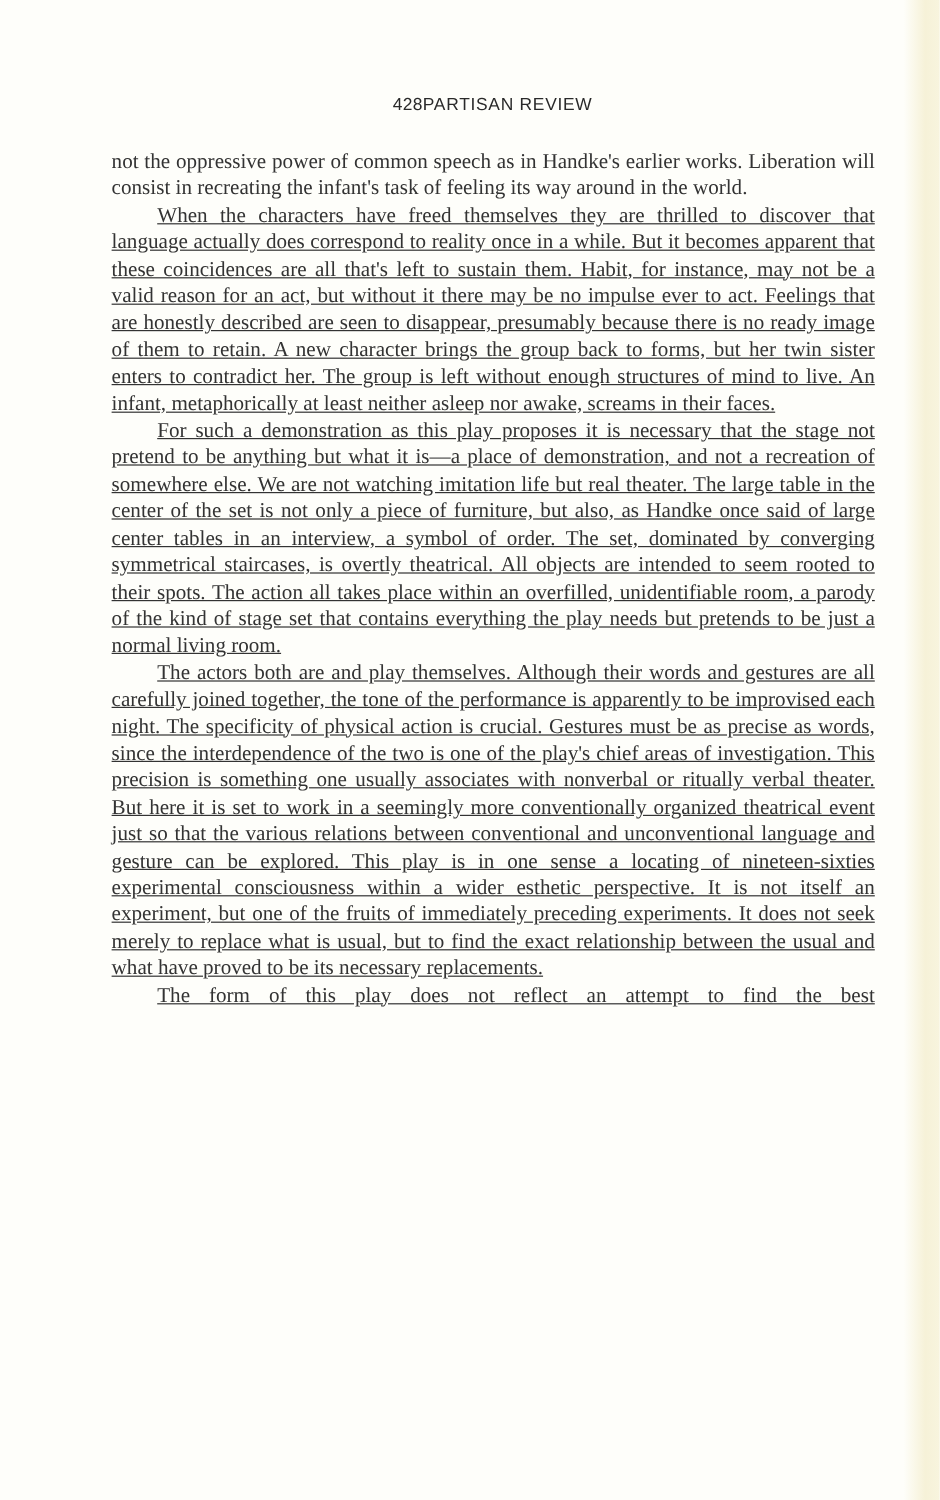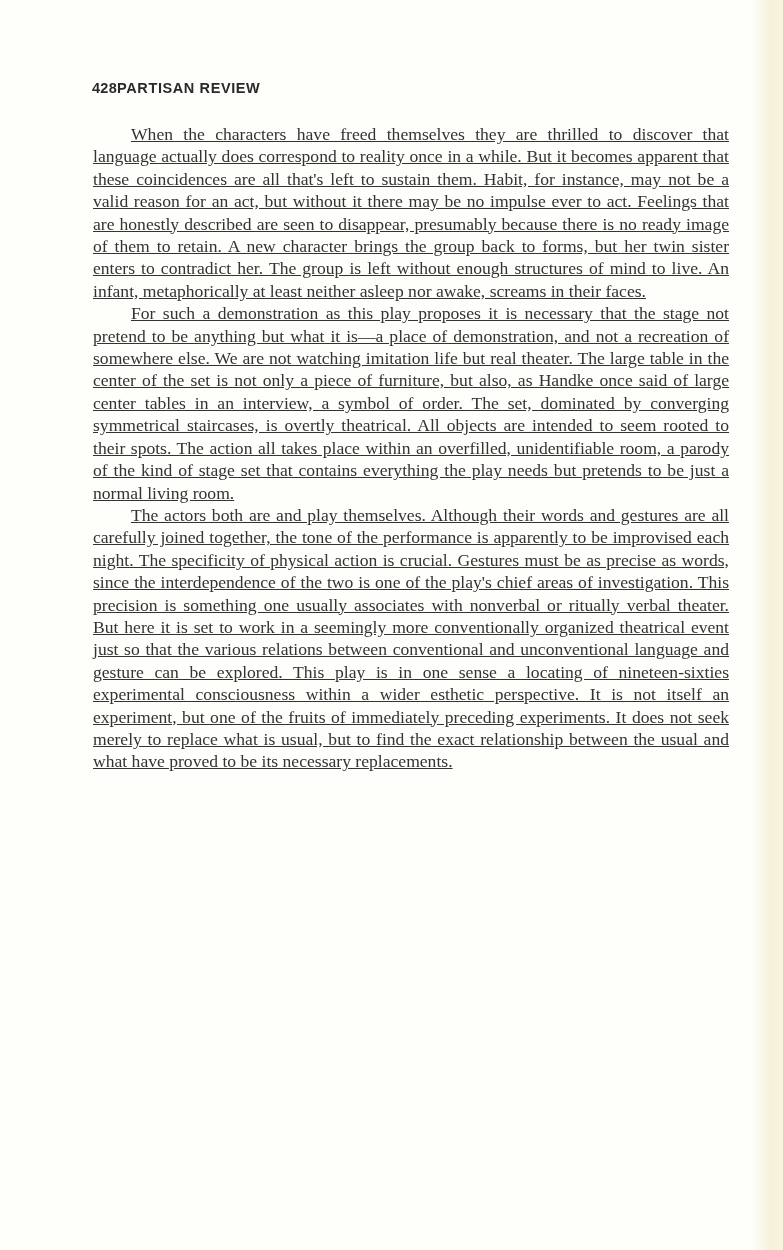--- a/index.html
+++ b/index.html
@@ -22,28 +22,27 @@
       background: linear-gradient(to right, rgba(250,246,220,0) 0%, rgba(245,240,212,0.9) 60%, rgba(248,244,222,1) 100%);
     }
     .page {
       position: absolute;
       left: 93px;
       top: 80px;
       width: 636px;
     }
     .running-head {
       display: flex;
-      justify-content: flex-start;
+      justify-content: center;
       align-items: baseline;
       font-family: "Liberation Sans", sans-serif;
       font-size: 14.5px;
       color: #2a2a2a;
       letter-spacing: 0.3px;
       height: 22px;
-      font-weight: bold;
     }
     .page-number {
       margin-left: -1px;
     }
     .journal-title {
       letter-spacing: 0.6px;
     }
     .body-text {
       margin-top: 21px;
       font-family: "Liberation Serif", serif;
@@ -67,17 +66,19 @@
 
 <div class="edge-shade"></div>
 
 <div class="page">
   <div class="running-head">
     <span class="page-number">428</span>
     <span class="journal-title">PARTISAN REVIEW</span>
   </div>
 
   <div class="body-text">
+    <p>not the oppressive power of common speech as in Handke's earlier works. Liberation will consist in recreating the infant's task of feeling its way around in the world.</p>
     <p class="indent">When the characters have freed themselves they are thrilled to discover that language actually does correspond to reality once in a while. But it becomes apparent that these coincidences are all that's left to sustain them. Habit, for instance, may not be a valid reason for an act, but without it there may be no impulse ever to act. Feelings that are honestly described are seen to disappear, presumably because there is no ready image of them to retain. A new character brings the group back to forms, but her twin sister enters to contradict her. The group is left without enough structures of mind to live. An infant, metaphori­cally at least neither asleep nor awake, screams in their faces.</p>
     <p class="indent">For such a demonstration as this play proposes it is necessary that the stage not pretend to be anything but what it is—a place of demonstration, and not a recreation of somewhere else. We are not watching imitation life but real theater. The large table in the center of the set is not only a piece of furniture, but also, as Handke once said of large center tables in an interview, a symbol of order. The set, dominated by converging symmetrical staircases, is overtly theatrical. All objects are intended to seem rooted to their spots. The action all takes place within an overfilled, unidentifiable room, a parody of the kind of stage set that contains everything the play needs but pretends to be just a normal living room.</p>
     <p class="indent">The actors both are and play themselves. Although their words and gestures are all carefully joined together, the tone of the perfor­mance is apparently to be improvised each night. The specificity of physical action is crucial. Gestures must be as precise as words, since the interdependence of the two is one of the play's chief areas of investigation. This precision is something one usually associates with nonverbal or ritually verbal theater. But here it is set to work in a seemingly more conventionally organized theatrical event just so that the various relations between conventional and unconventional lan­guage and gesture can be explored. This play is in one sense a locating of nineteen-sixties experimental consciousness within a wider esthetic perspective. It is not itself an experiment, but one of the fruits of immediately preceding experiments. It does not seek merely to replace what is usual, but to find the exact relationship between the usual and what have proved to be its necessary replacements.</p>
+    <p class="indent last" style="text-align-last: justify;">The form of this play does not reflect an attempt to find the best</p>
   </div>
 </div>
 
 </body></html>

